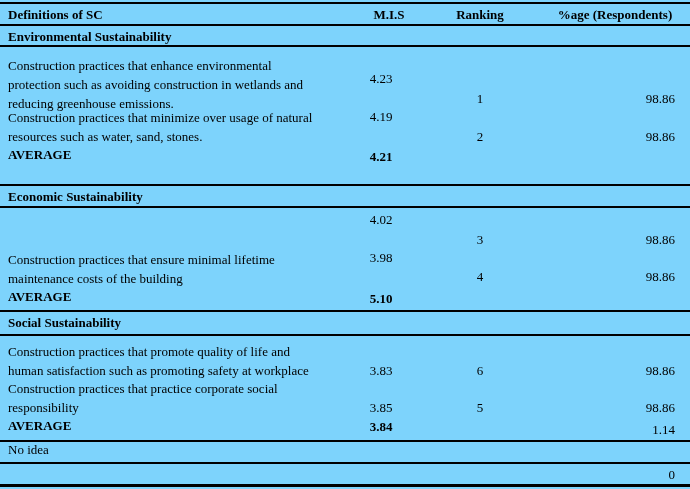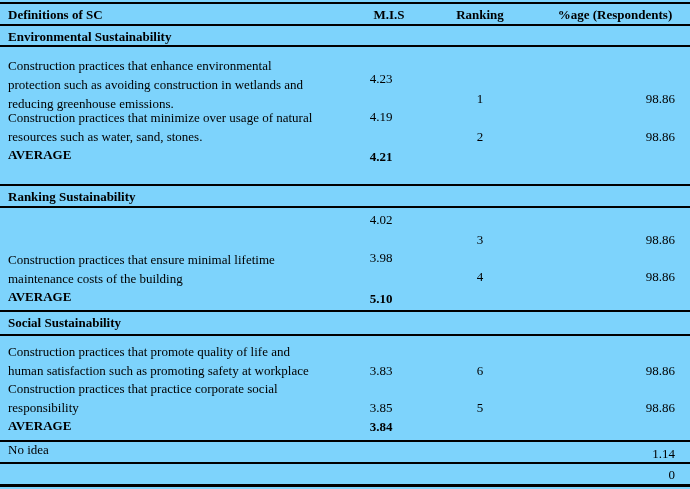--- a/index.html
+++ b/index.html
@@ -55,21 +55,21 @@
 
   <div class="t c1 desc" style="top:108px">Construction practices that minimize over usage of natural
 resources such as water, sand, stones.</div>
   <div class="t c-mis" style="top:107px">4.19</div>
   <div class="t c-rank" style="top:127px">2</div>
   <div class="t c-pct" style="top:127px">98.86</div>
 
   <div class="t c1 b" style="top:145px">AVERAGE</div>
   <div class="t c-mis b" style="top:147px">4.21</div>
 
-  <div class="t c1 b" style="top:187px">Ranking Sustainability</div>
+  <div class="t c1 b" style="top:187px">Economic Sustainability</div>
 
   <div class="t c-mis" style="top:210px">4.02</div>
   <div class="t c-rank" style="top:230px">3</div>
   <div class="t c-pct" style="top:230px">98.86</div>
 
   <div class="t c1 desc" style="top:250px">Construction practices that ensure minimal lifetime
 maintenance costs of the building</div>
   <div class="t c-mis" style="top:248px">3.98</div>
   <div class="t c-rank" style="top:267px">4</div>
   <div class="t c-pct" style="top:267px">98.86</div>
@@ -88,17 +88,17 @@
   <div class="t c1 desc" style="top:379px">Construction practices that practice corporate social
 responsibility</div>
   <div class="t c-mis" style="top:398px">3.85</div>
   <div class="t c-rank" style="top:398px">5</div>
   <div class="t c-pct" style="top:398px">98.86</div>
 
   <div class="t c1 b" style="top:416px">AVERAGE</div>
   <div class="t c-mis b" style="top:417px">3.84</div>
 
   <div class="t c1" style="top:440px">No idea</div>
-  <div class="t c-pct" style="top:444px">1.14</div>
+  <div class="t c-pct" style="top:420px">1.14</div>
 
   <div class="t c-pct" style="top:465px">0</div>
 
 </div>
 
 </body></html>

